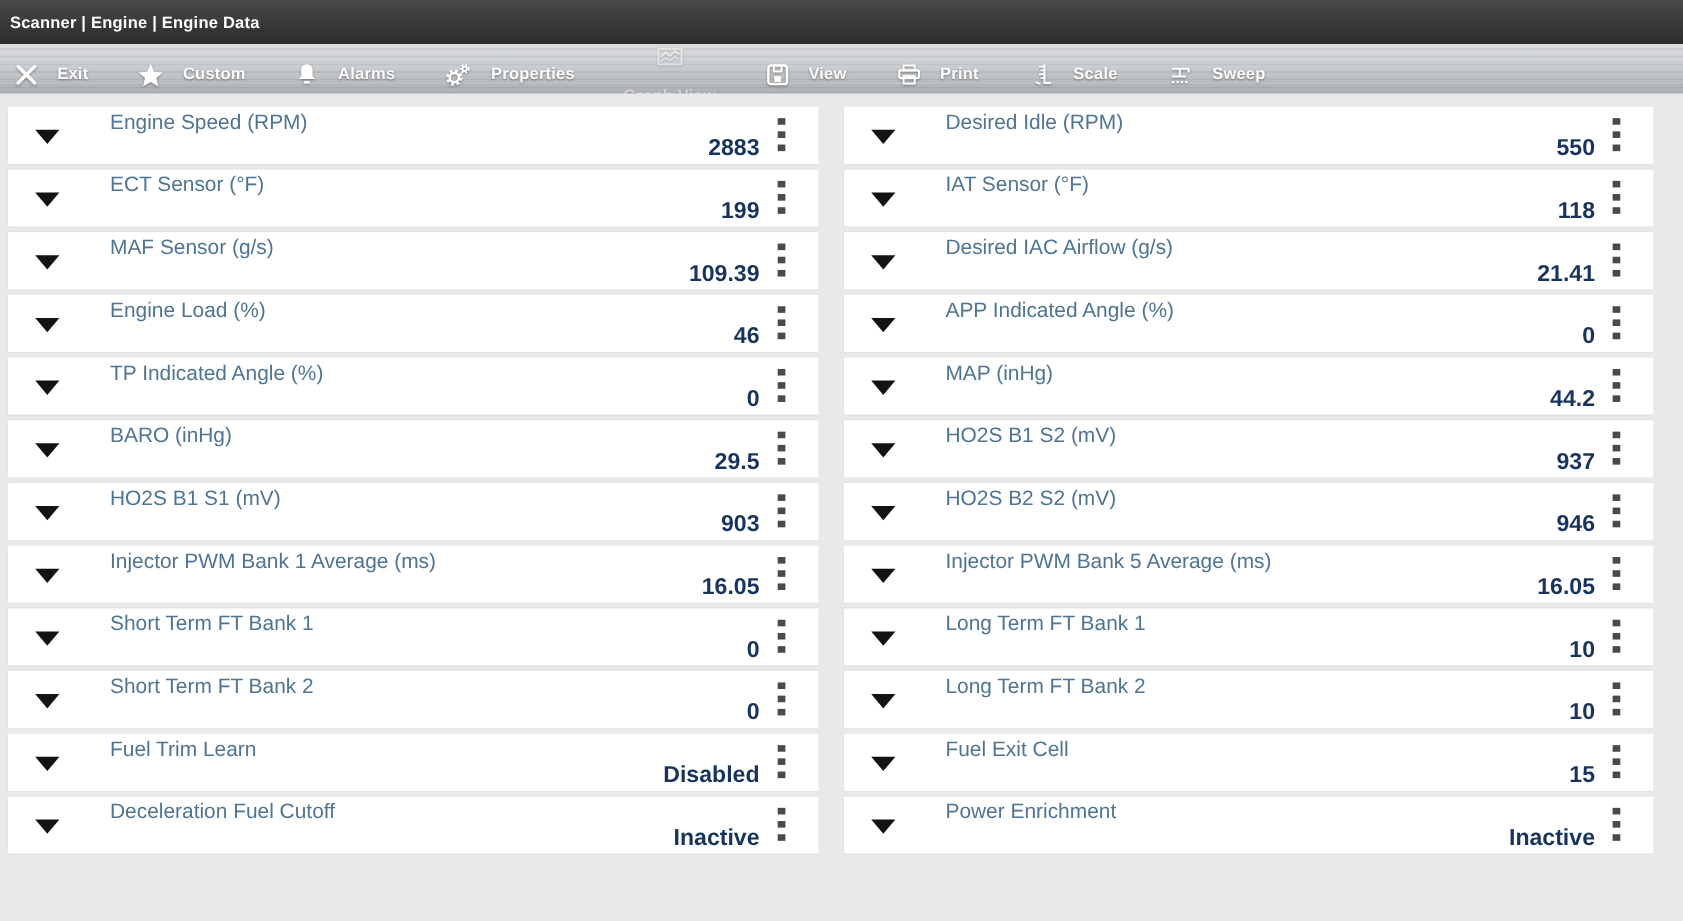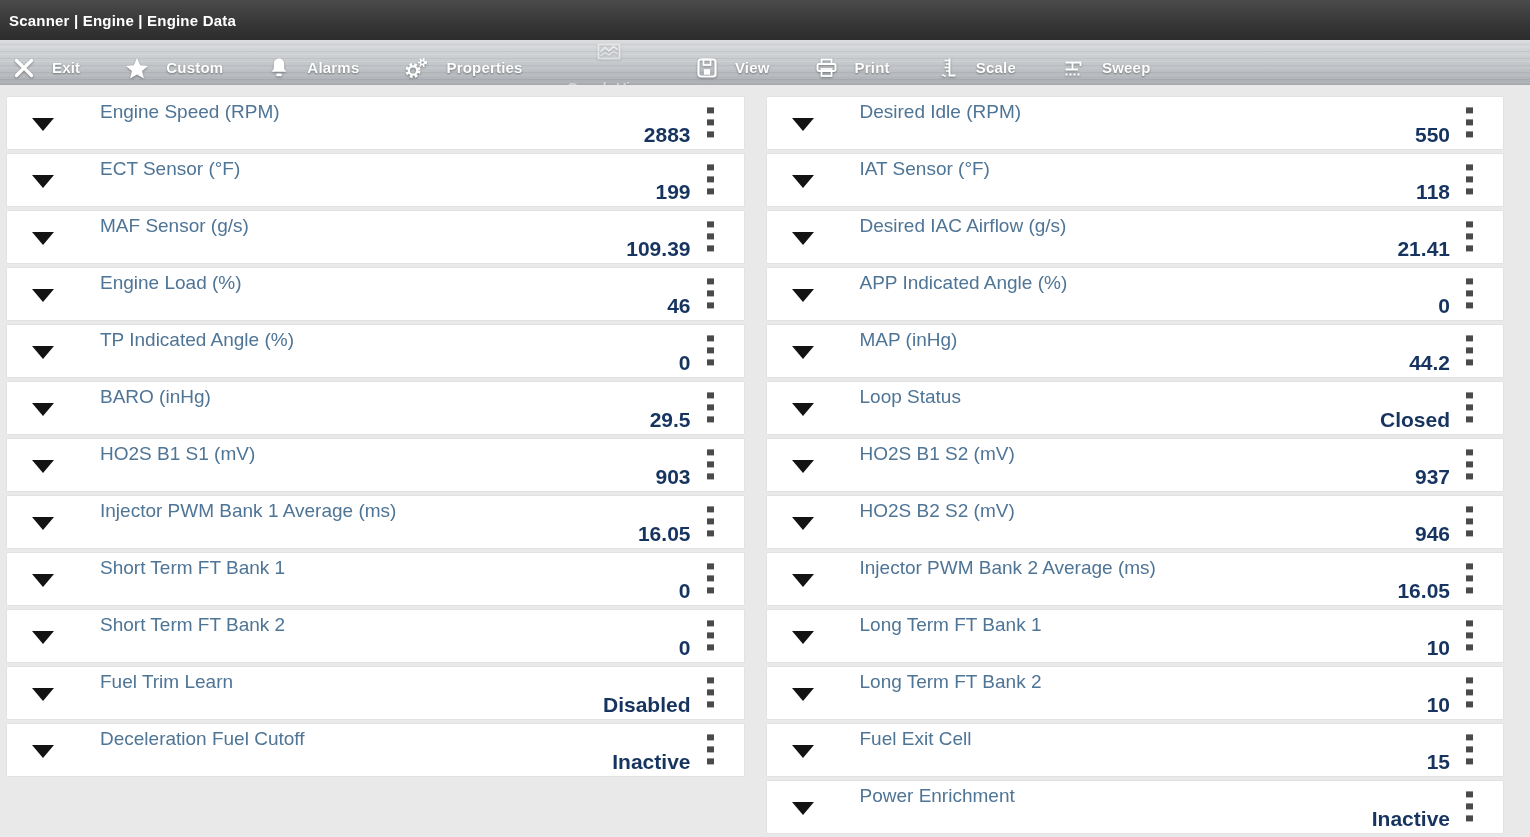--- a/index.html
+++ b/index.html
@@ -329,51 +329,41 @@
     <span class="pname">MAP (inHg)</span>
     <span class="pvalue">44.2</span>
     <span class="kebab">
           <i></i>
           <i></i>
           <i></i>
         </span>
   </div>
       <div class="card">
     <span class="tri"></span>
-    <span class="pname">Loop Status</span>
-    <span class="pvalue">Closed</span>
-    <span class="kebab">
-          <i></i>
-          <i></i>
-          <i></i>
-        </span>
-  </div>
-      <div class="card">
-    <span class="tri"></span>
     <span class="pname">HO2S B1 S2 (mV)</span>
     <span class="pvalue">937</span>
     <span class="kebab">
           <i></i>
           <i></i>
           <i></i>
         </span>
   </div>
       <div class="card">
     <span class="tri"></span>
     <span class="pname">HO2S B2 S2 (mV)</span>
     <span class="pvalue">946</span>
     <span class="kebab">
           <i></i>
           <i></i>
           <i></i>
         </span>
   </div>
       <div class="card">
     <span class="tri"></span>
-    <span class="pname">Injector PWM Bank 2 Average (ms)</span>
+    <span class="pname">Injector PWM Bank 5 Average (ms)</span>
     <span class="pvalue">16.05</span>
     <span class="kebab">
           <i></i>
           <i></i>
           <i></i>
         </span>
   </div>
       <div class="card">
     <span class="tri"></span>
     <span class="pname">Long Term FT Bank 1</span>

